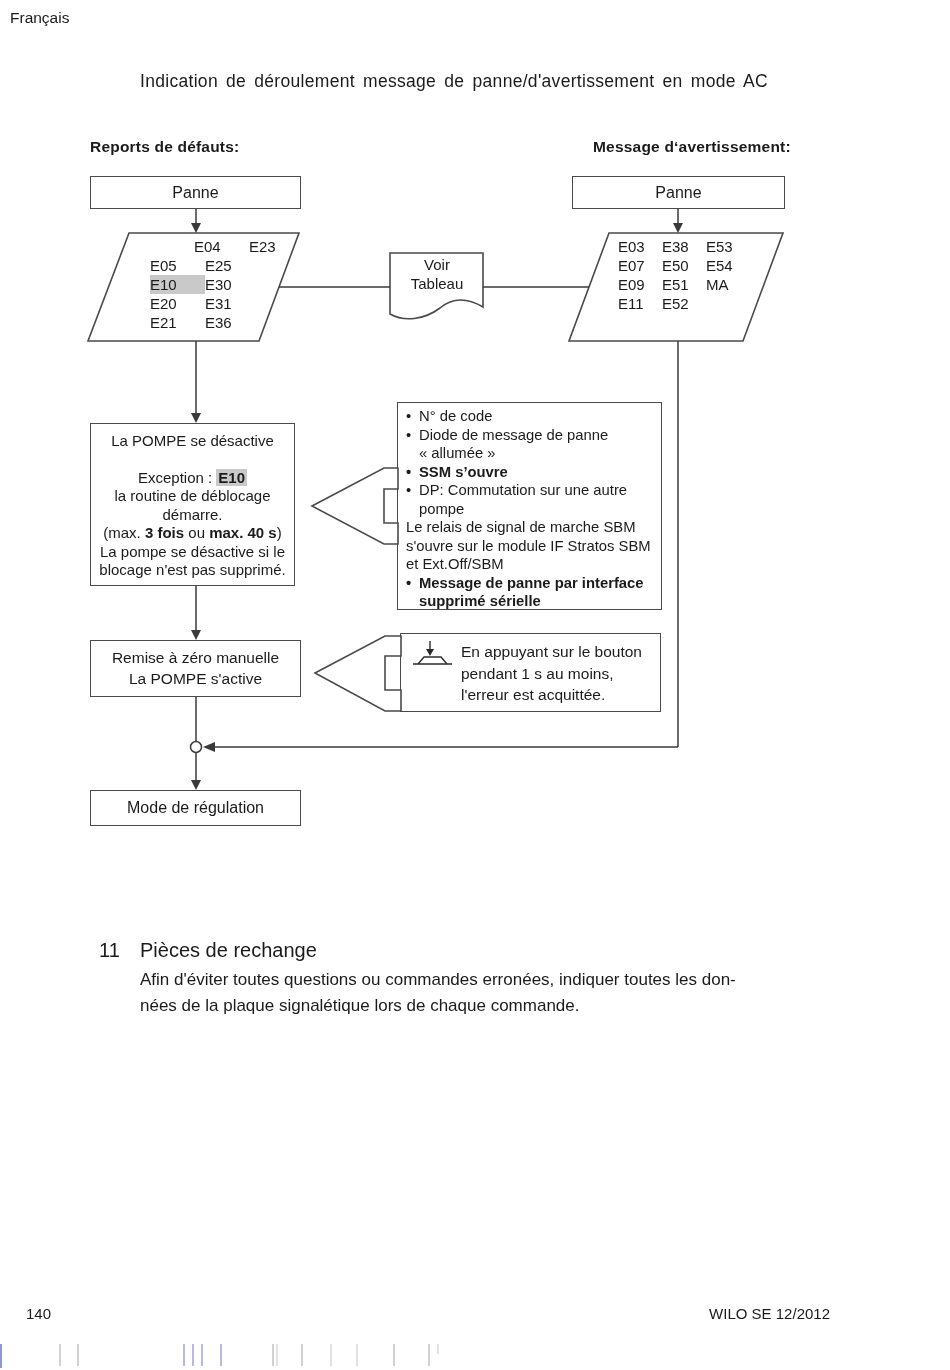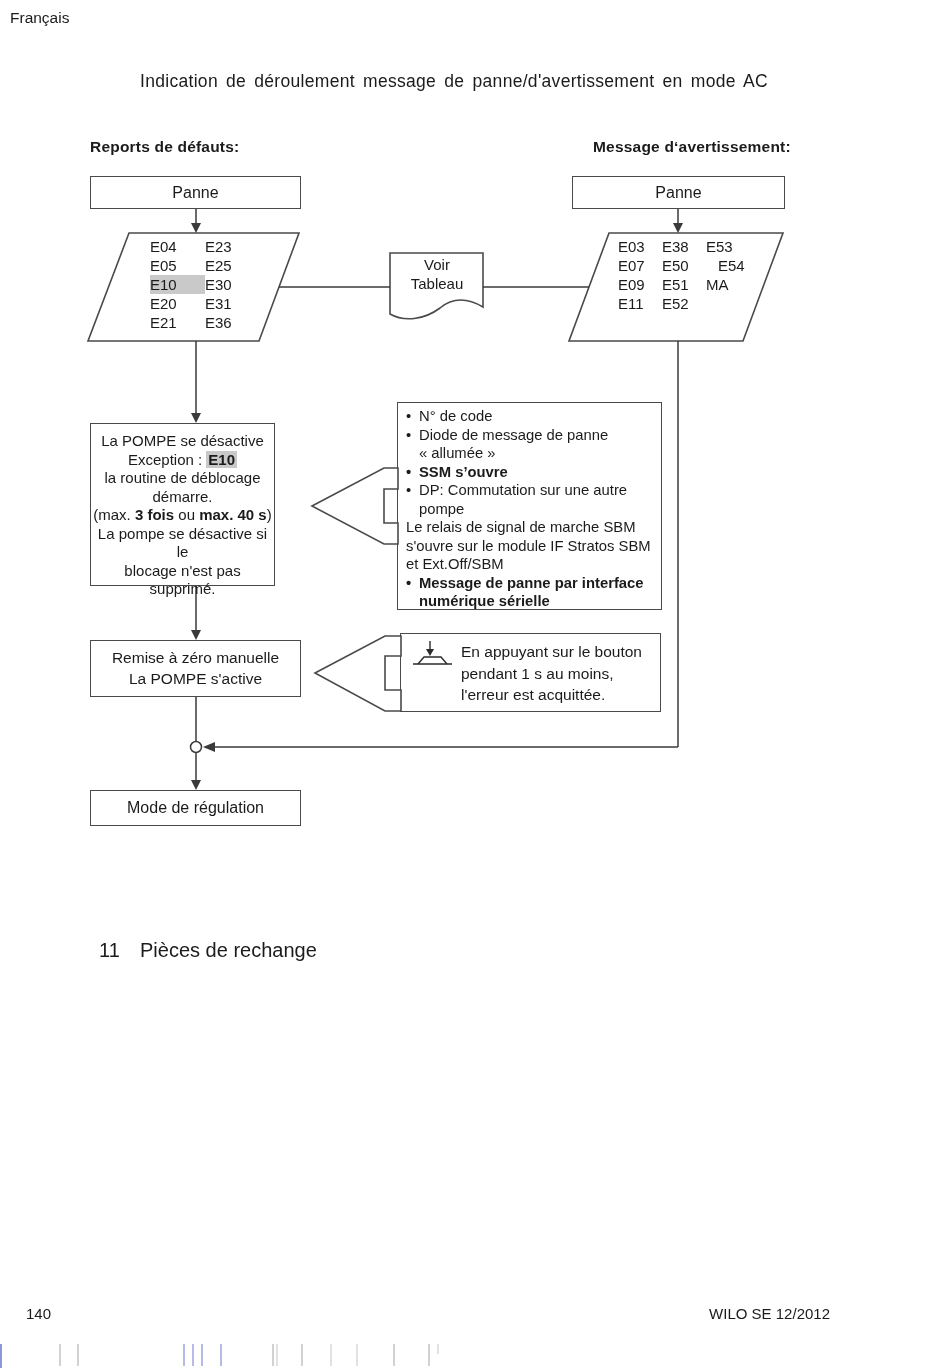--- a/index.html
+++ b/index.html
@@ -17,21 +17,21 @@
   .pre { white-space:pre-line; }
   .lang { left:10px; top:9px; font-size:15.5px; }
   .title { left:140px; top:71px; font-size:17.5px; letter-spacing:0.3px; word-spacing:3px; }
   .colhead { top:138px; font-size:15.5px; font-weight:bold; letter-spacing:0.2px; }
   .panne { font-size:16px; }
   .codes { position:absolute; font-size:15px; }
   .crow { height:19px; line-height:19px; }
   .ccell { display:inline-block; }
   .hlc { background:#c9c9c9; }
   .voir { left:391px; top:255px; width:92px; font-size:15px; line-height:19px; text-align:center; }
-  .pompe { left:90px; top:423px; width:185px; height:163px; padding-top:8px;
+  .pompe { left:90px; top:423px; width:205px; height:163px; padding-top:8px;
            font-size:15px; line-height:18.5px; flex-direction:column; justify-content:flex-start; }
   .gap { height:18px; }
   .hl { background:#c9c9c9; padding:0 2px; }
   b, .bld { font-weight:bold; }
   .effects { left:397px; top:402px; width:265px; height:208px; border:1.6px solid #4a4a4a;
              background:#fff; padding:4px 6px 0 8px; font-size:14.8px; line-height:18.5px; }
   .eitem { position:relative; padding-left:13px; text-align:left; }
   .eitem .dot { position:absolute; left:0; top:0; }
   .eitem.nob { padding-left:0; }
   .etext { white-space:pre-line; }
@@ -86,29 +86,29 @@
 <div class="abs colhead" style="left:593px">Message d‘avertissement:</div>
 
 <div class="box panne" style="left:90px; top:176px; width:211px; height:33px">
   <span>Panne</span>
 </div>
 <div class="box panne" style="left:572px; top:176px; width:213px; height:33px">
   <span>Panne</span>
 </div>
 
 <div id="codes-left" class="codes" style="left:150px; top:237px">
-    <div class="crow"><span class="ccell" style="width: 55px;">E04</span><span class="ccell" style="width: 55px;">E23</span></div>
+    <div class="crow"><span class="ccell" style="width: 55px; margin-left: 44px;">E04</span><span class="ccell" style="width: 55px;">E23</span></div>
     <div class="crow"><span class="ccell" style="width: 55px;">E05</span><span class="ccell" style="width: 55px;">E25</span></div>
     <div class="crow"><span class="ccell hlc" style="width: 55px;">E10</span><span class="ccell" style="width: 55px;">E30</span></div>
     <div class="crow"><span class="ccell" style="width: 55px;">E20</span><span class="ccell" style="width: 55px;">E31</span></div>
     <div class="crow"><span class="ccell" style="width: 55px;">E21</span><span class="ccell" style="width: 55px;">E36</span></div>
   </div>
 <div id="codes-right" class="codes" style="left:618px; top:237px">
     <div class="crow"><span class="ccell" style="width: 44px;">E03</span><span class="ccell" style="width: 44px;">E38</span><span class="ccell" style="width: 44px;">E53</span></div>
-    <div class="crow"><span class="ccell" style="width: 44px;">E07</span><span class="ccell" style="width: 44px;">E50</span><span class="ccell" style="width: 44px; margin-left: 12px;">E54</span></div>
+    <div class="crow"><span class="ccell" style="width: 44px;">E07</span><span class="ccell" style="width: 44px;">E50</span><span class="ccell" style="width: 44px;">E54</span></div>
     <div class="crow"><span class="ccell" style="width: 44px;">E09</span><span class="ccell" style="width: 44px;">E51</span><span class="ccell" style="width: 44px;">MA</span></div>
     <div class="crow"><span class="ccell" style="width: 44px;">E11</span><span class="ccell" style="width: 44px;">E52</span></div>
   </div>
 
 <div class="abs voir pre">Voir
 Tableau</div>
 
 <div class="box pompe">
   <div>La POMPE se désactive</div>
   <div class="gap"></div>
@@ -124,41 +124,43 @@
     <div class="eitem"><span class="dot">•</span><span class="etext">N° de code</span></div>
     <div class="eitem"><span class="dot">•</span><span class="etext">Diode de message de panne
 « allumée »</span></div>
     <div class="eitem bld"><span class="dot">•</span><span class="etext">SSM s’ouvre</span></div>
     <div class="eitem"><span class="dot">•</span><span class="etext">DP: Commutation sur une autre
 pompe</span></div>
     <div class="eitem nob"><span class="etext">Le relais de signal de marche SBM
 s'ouvre sur le module IF Stratos SBM
 et Ext.Off/SBM</span></div>
     <div class="eitem bld"><span class="dot">•</span><span class="etext">Message de panne par interface
-numérique sérielle</span></div>
+supprimé sérielle</span></div>
   </div>
 
 <div class="box reset pre">
   <span class="pre">Remise à zéro manuelle
 La POMPE s'active</span>
 </div>
 
 <div class="box btnbox">
   <span class="pre">En appuyant sur le bouton
 pendant 1 s au moins,
 l'erreur est acquittée.</span>
 </div>
 
 <div class="box mode">
   <span>Mode de régulation</span>
 </div>
 
 <div class="abs secnum">11</div>
 <div class="abs sechead">Pièces de rechange</div>
 <div id="body-lines" class="abs bodylines">
+    <div class="bodyline">Afin d'éviter toutes questions ou commandes erronées, indiquer toutes les don-</div>
+    <div class="bodyline">nées de la plaque signalétique lors de chaque commande.</div>
   </div>
 
 <div class="abs footl">140</div>
 <div class="abs footr">WILO SE 12/2012</div>
 
 <div id="marks">
     <div class="mark" style="left: 0px; height: 24px; background: rgb(142, 151, 214);"></div>
     <div class="mark" style="left: 59px; height: 22px; background: rgb(210, 210, 210);"></div>
     <div class="mark" style="left: 77px; height: 22px; background: rgb(210, 210, 210);"></div>
     <div class="mark" style="left: 183px; height: 22px; background: rgb(182, 186, 228);"></div>

